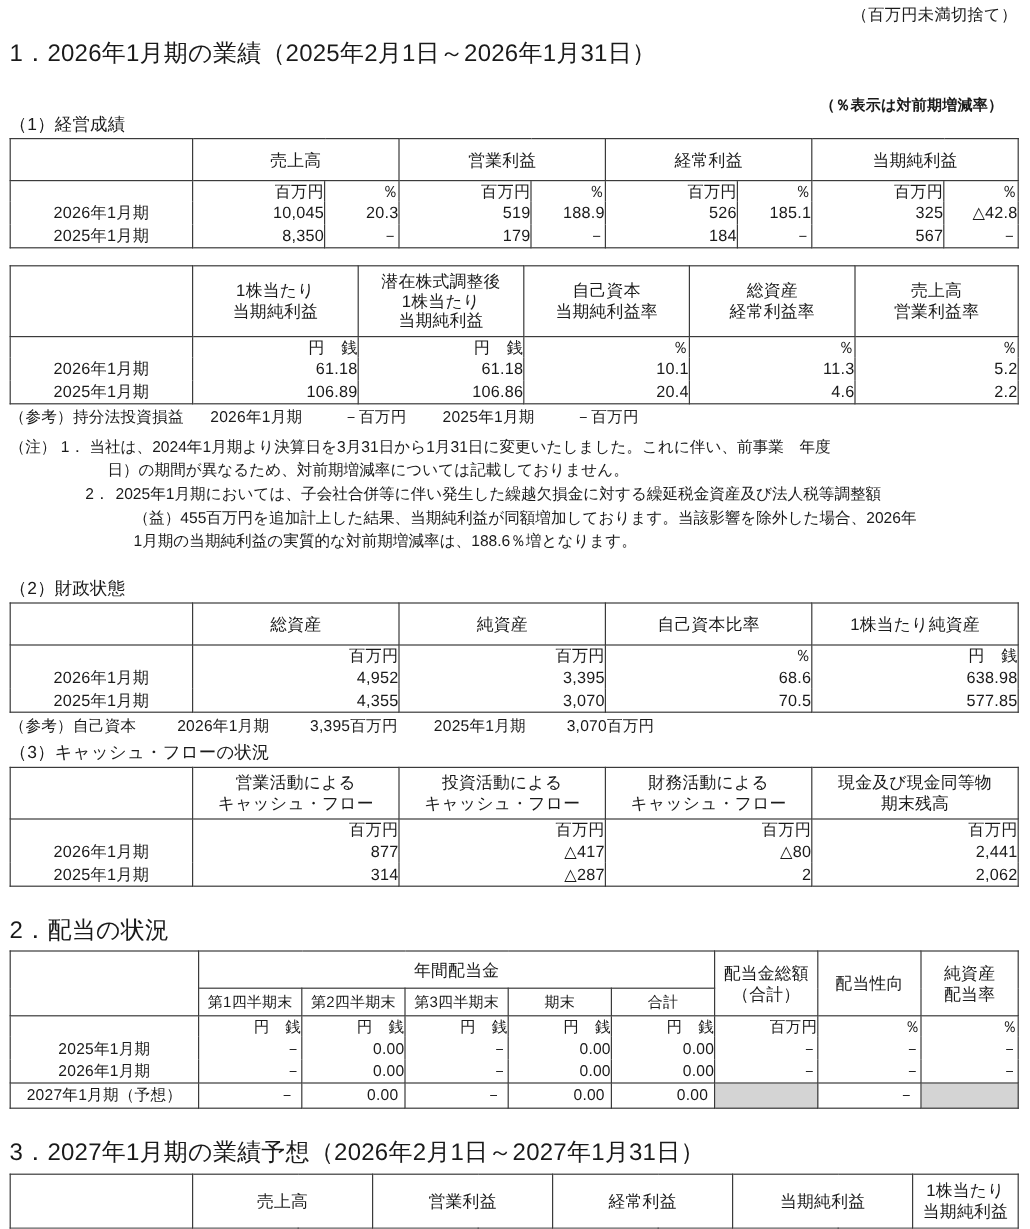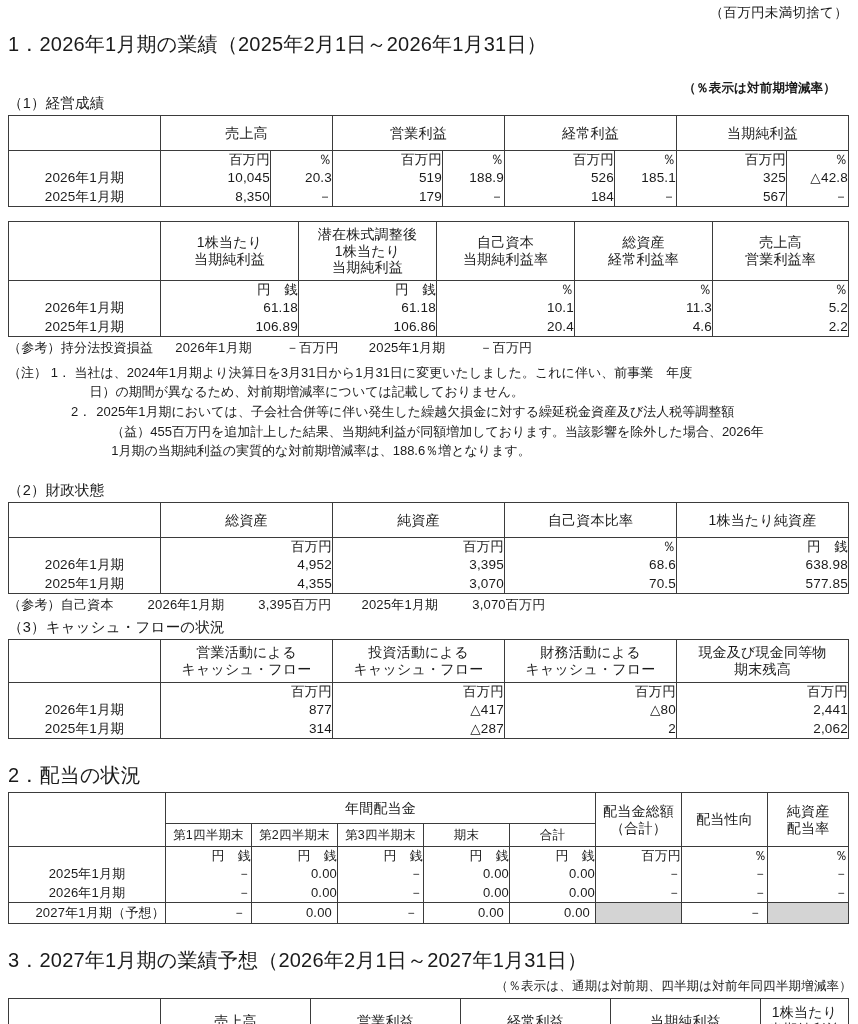--- a/index.html
+++ b/index.html
@@ -469,37 +469,36 @@
       <td class="num last">－</td>
       <td class="num last">0.00</td>
       <td class="num last">－</td>
       <td class="num last">0.00</td>
       <td class="num last">0.00</td>
       <td class="num last">－</td>
       <td class="num last">－</td>
       <td class="num last">－</td>
     </tr>
     <tr>
-      <td class="forecast" style="text-align:right;">2027年1月期（予想）</td>
+      <td class="forecast" style="text-align:center;">2027年1月期（予想）</td>
       <td class="forecast" style="text-align:right;padding-right:5px;">－</td>
       <td class="forecast" style="text-align:right;padding-right:5px;">0.00</td>
       <td class="forecast" style="text-align:right;padding-right:5px;">－</td>
       <td class="forecast" style="text-align:right;padding-right:5px;">0.00</td>
       <td class="forecast" style="text-align:right;padding-right:5px;">0.00</td>
       <td class="forecast shaded"></td>
       <td class="forecast" style="text-align:right;padding-right:5px;">－</td>
       <td class="forecast shaded"></td>
     </tr>
   </tbody>
     </table>
 
   <div class="sp14"></div>
 
   <div class="h1">3．2027年1月期の業績予想（2026年2月1日～2027年1月31日）</div>
-  <div class="rightnote" style="margin-bottom:3px;">（％表示は、通期は対前期、四半期は対前年同四半期増減率）</div>
 
   <table class="ft" style="width:840px;">
     <colgroup>
       <col style="width:152px">
       <col style="width:88px">
         <col style="width:62px">
       <col style="width:88px">
         <col style="width:62px">
       <col style="width:88px">
         <col style="width:62px">

